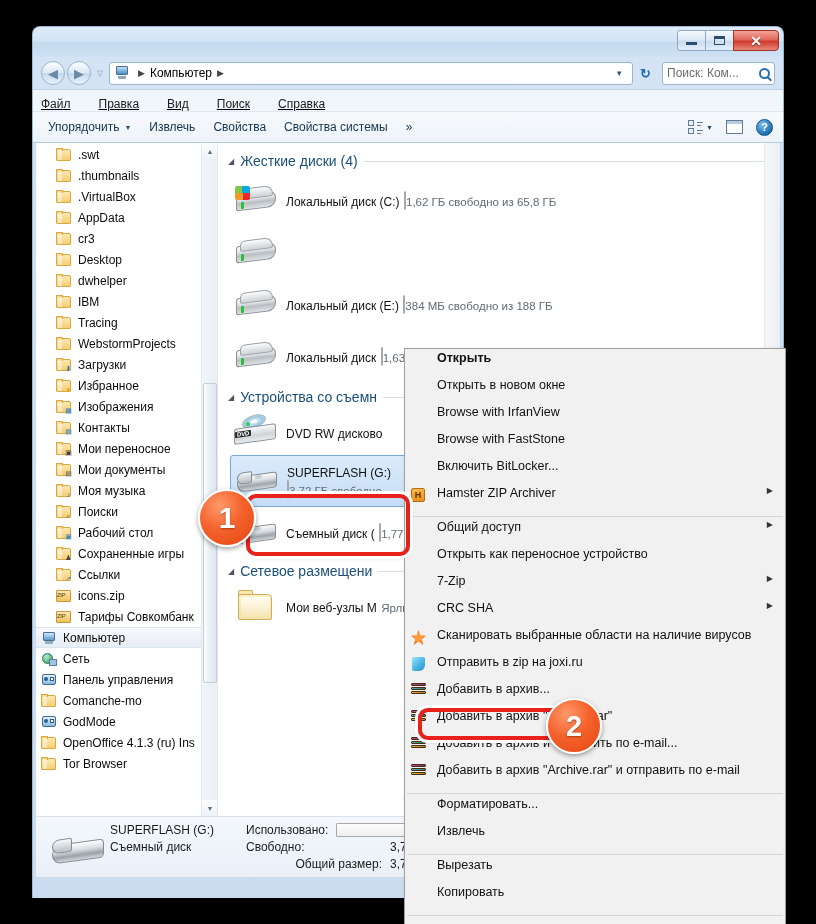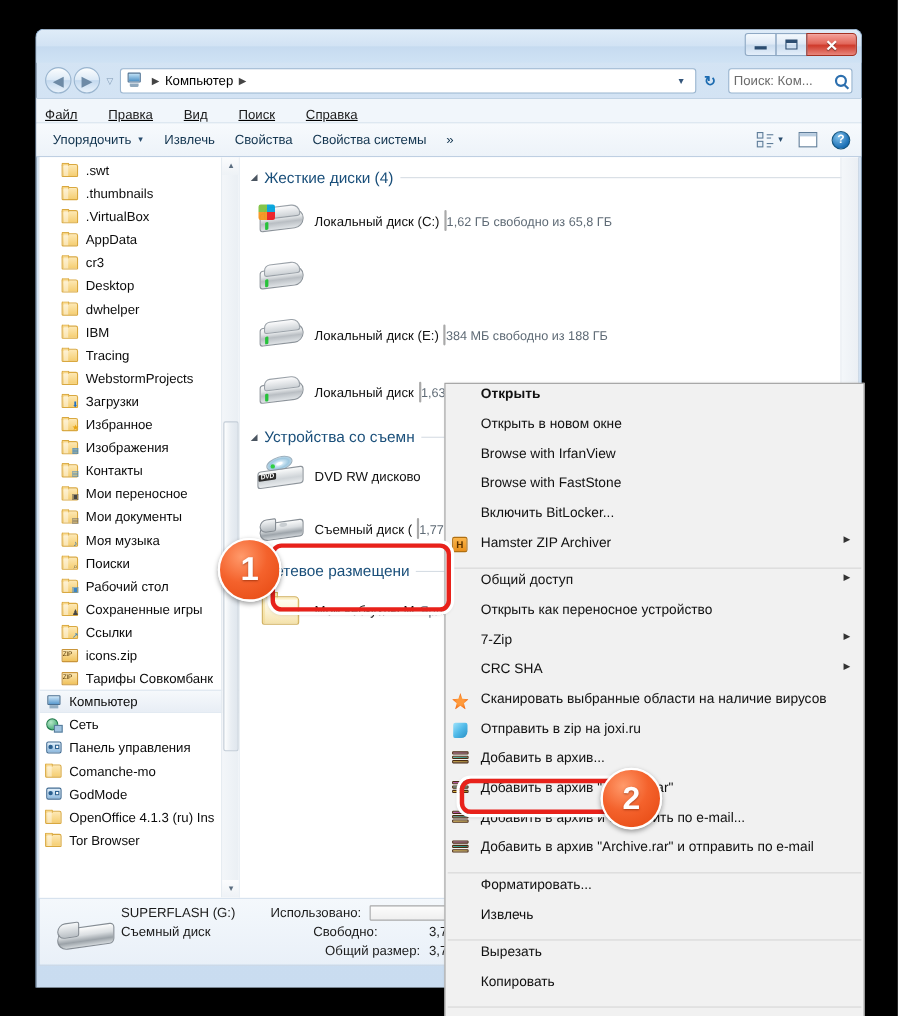--- a/index.html
+++ b/index.html
@@ -869,20 +869,32 @@
           <span class="disc"></span>
             <span class="shell"></span>
             <span class="label">DVD</span>
             <span class="led"></span>
         </span>
         <span class="drv-info">
           <span class="drv-name">DVD RW дисково</span>
         </span>
       </div>
 
+      <div class="drive selected">
+        <span class="drv-ico usb">
+          <span class="body"></span>
+            <span class="cap"></span>
+            <span class="dot"></span>
+        </span>
+        <span class="drv-info">
+          <span class="drv-name">SUPERFLASH (G:)</span>
+          <span class="bar"><span class="fill" style="width:0%"></span></span>
+          <span class="drv-sub">3,72 ГБ свободно</span>
+        </span>
+      </div>
 
       <div class="drive">
         <span class="drv-ico usb">
           <span class="body"></span>
             <span class="cap"></span>
             <span class="dot"></span>
         </span>
         <span class="drv-info">
           <span class="drv-name">Съемный диск (</span>
           <span class="bar"><span class="fill blue" style="width:42%"></span></span>
@@ -918,21 +930,21 @@
         <span class="usbcap"></span>
     </span>
     <span class="sb-text">
       <span class="sb-row">
         <span style="width:128px;display:inline-block">SUPERFLASH (G:)</span>
         <span>Использовано:</span>
         <span class="sb-bar"></span>
       </span>
       <span class="sb-row">
         <span style="width:128px;display:inline-block">Съемный диск</span>
-        <span style="width:136px;display:inline-block;text-align:center">Свободно:</span>
+        <span style="width:136px;display:inline-block;text-align:left">Свободно:</span>
         <span>3,72 ГБ</span>
       </span>
       <span class="sb-row">
         <span style="width:128px;display:inline-block"></span>
         <span style="width:136px;display:inline-block;text-align:right">Общий размер:</span>
         <span>3,72 ГБ</span>
       </span>
     </span>
   </div>
 </div>

